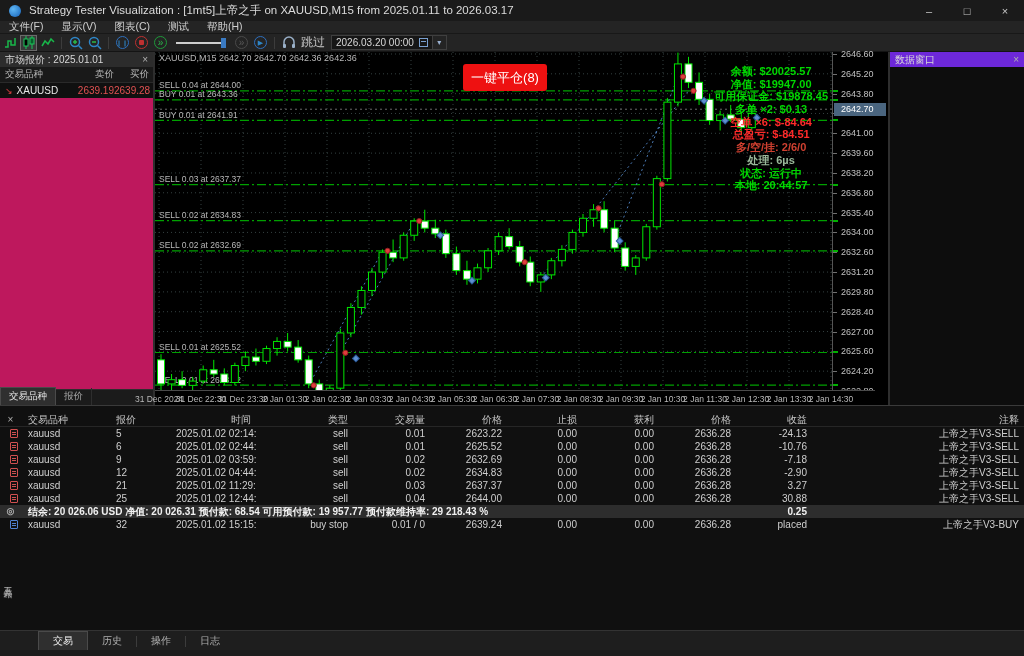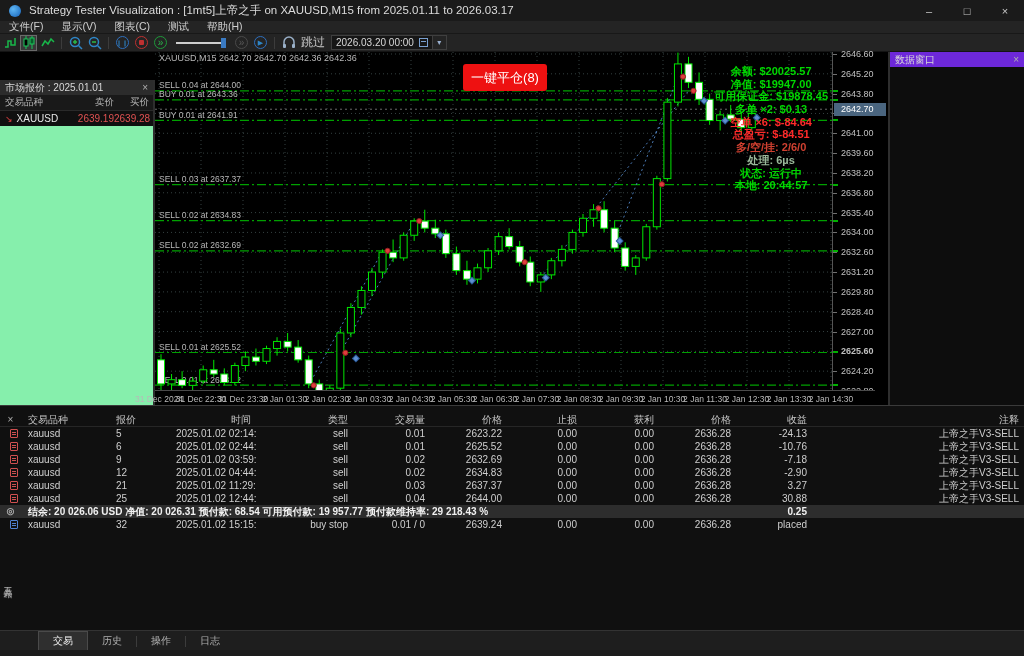--- a/index.html
+++ b/index.html
@@ -29,21 +29,21 @@
   #skiplabel{color:#c8c8c8;font-size:12px;margin:0 6px 0 3px;}
   #datebox{display:flex;align-items:center;height:15px;background:#161616;border:1px solid #3f3f3f;padding:0 4px;color:#d8d8d8;font-size:10px;}
   #datedrop{width:14px;height:15px;border:1px solid #3f3f3f;border-left:none;display:flex;align-items:center;justify-content:center;color:#9ab0d0;font-size:8px;background:#242424;}
   .calicon{width:9px;height:9px;border:1px solid #7aa0d0;margin-left:5px;position:relative;}
   .calicon:before{content:"";position:absolute;left:1px;top:2px;right:1px;height:1px;background:#7aa0d0;}
 
   
   #main{position:absolute;left:0;top:52px;width:1024px;height:353px;background:#000;}
 
   
-  #mwatch{position:absolute;left:0;top:0;width:155px;height:353px;background:#86efac;border-right:2px solid #2e2e2e;margin-top:28px;}
+  #mwatch{position:absolute;left:0;top:0;width:155px;height:353px;background:#be185d;border-right:2px solid #2e2e2e;}
   #mwatch .phead{height:15px;background:#2c2c2c;color:#d8d8d8;font-size:10px;display:flex;align-items:center;padding:0 5px;}
   #mwatch .phead .x{margin-left:auto;color:#b0b0b0;font-size:10px;}
   .mwcols{display:flex;height:16px;align-items:center;color:#b8b8b8;font-size:9.5px;border-bottom:1px solid #2a2a2a;background:#191919;}
   .mwrow{display:flex;height:15px;align-items:center;font-size:10px;background:#101010;}
   .mwc1{width:70px;padding-left:5px;display:flex;align-items:center;}
   .mwc2{width:44px;text-align:right;}
   .mwc3{width:38px;text-align:right;padding-right:3px;}
   .mwarrow{color:#e04040;font-size:9px;margin-right:4px;}
   .mwsym{color:#e8e8e8;}
   .mwpx{color:#e05252;}
@@ -455,21 +455,21 @@
         <span class="ptick" style="top: 195.24px;">2632.60</span>
         <span class="ptickdash" style="top: 220.064px;"></span>
         <span class="ptick" style="top: 215.064px;">2631.20</span>
         <span class="ptickdash" style="top: 239.888px;"></span>
         <span class="ptick" style="top: 234.888px;">2629.80</span>
         <span class="ptickdash" style="top: 259.712px;"></span>
         <span class="ptick" style="top: 254.712px;">2628.40</span>
         <span class="ptickdash" style="top: 279.536px;"></span>
         <span class="ptick" style="top: 274.536px;">2627.00</span>
         <span class="ptickdash" style="top: 299.36px;"></span>
-        <span class="ptick" style="top: 294.36px; font-weight: bold;">2625.60</span>
+        <span class="ptick" style="top: 294.36px;">2625.60</span>
         <span class="ptickdash" style="top: 319.184px;"></span>
         <span class="ptick" style="top: 314.184px;">2624.20</span>
         <span class="ptickdash" style="top: 339.008px;"></span>
         <span class="ptick" style="top: 334.008px;">2622.80</span>
         <span class="pgreendash" style="top: 37.816px;"></span>
         <span class="pgreendash" style="top: 46.8784px;"></span>
         <span class="pgreendash" style="top: 67.4104px;"></span>
         <span class="pgreendash" style="top: 131.697px;"></span>
         <span class="pgreendash" style="top: 167.663px;"></span>
         <span class="pgreendash" style="top: 197.966px;"></span>
@@ -631,20 +631,21 @@
           <div class="lal">xauusd</div>
           <div class="lal">32</div>
           <div class="ral">2025.01.02 15:15:...</div>
           <div class="ral">buy stop</div>
           <div class="ral">0.01 / 0</div>
           <div class="ral">2639.24</div>
           <div class="ral">0.00</div>
           <div class="ral">0.00</div>
           <div class="ral">2636.28</div>
           <div class="ral">placed</div>
+          <div class="ral">上帝之手V3-BUY</div>
         </div>
       </div>
   </div>
 
   <div id="sidelabel">工具箱</div>
 
   <div id="tabbar">
       <span class="btab act">交易</span>
       <span class="btab">历史</span>
       <span class="btabsep"></span>

